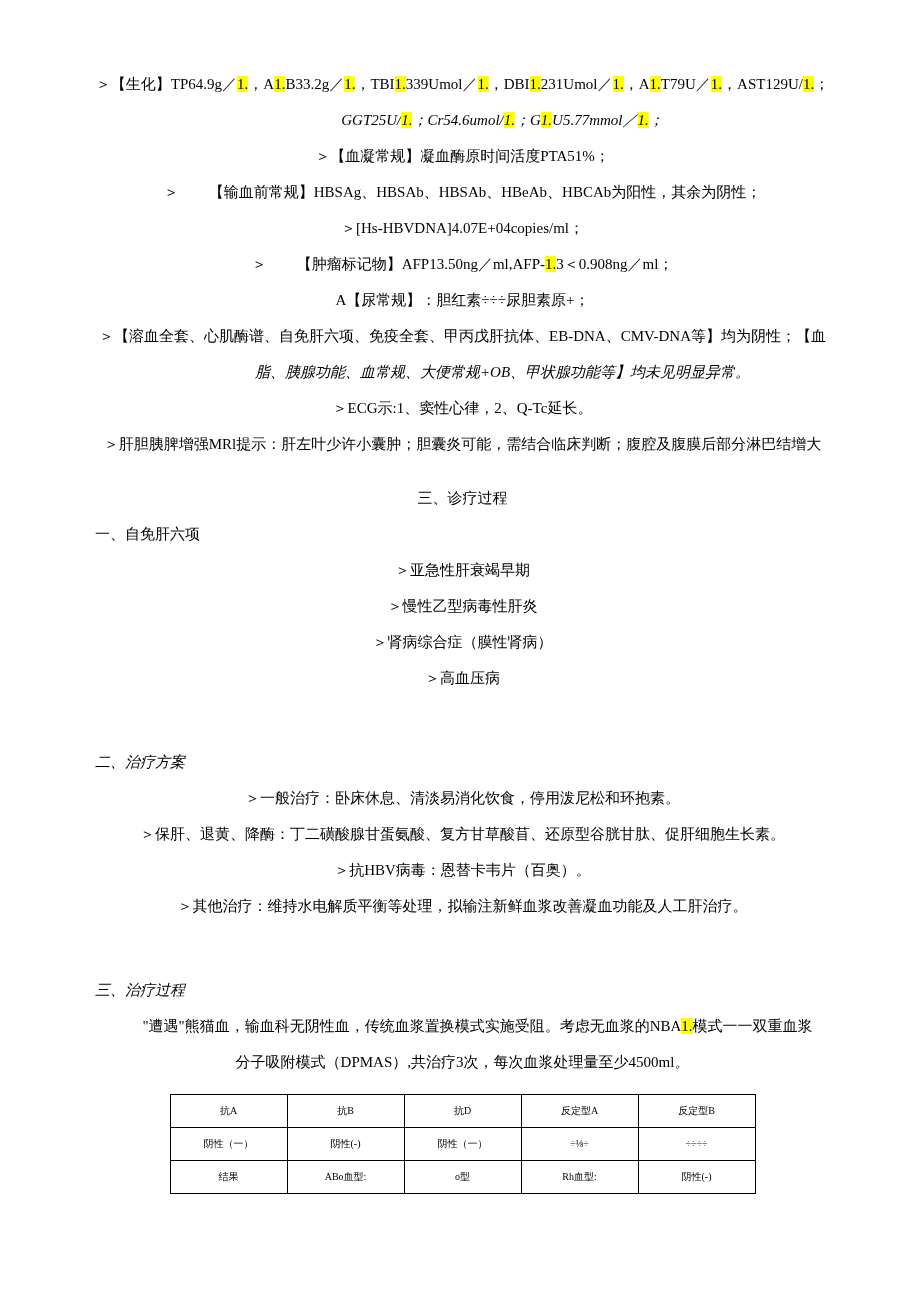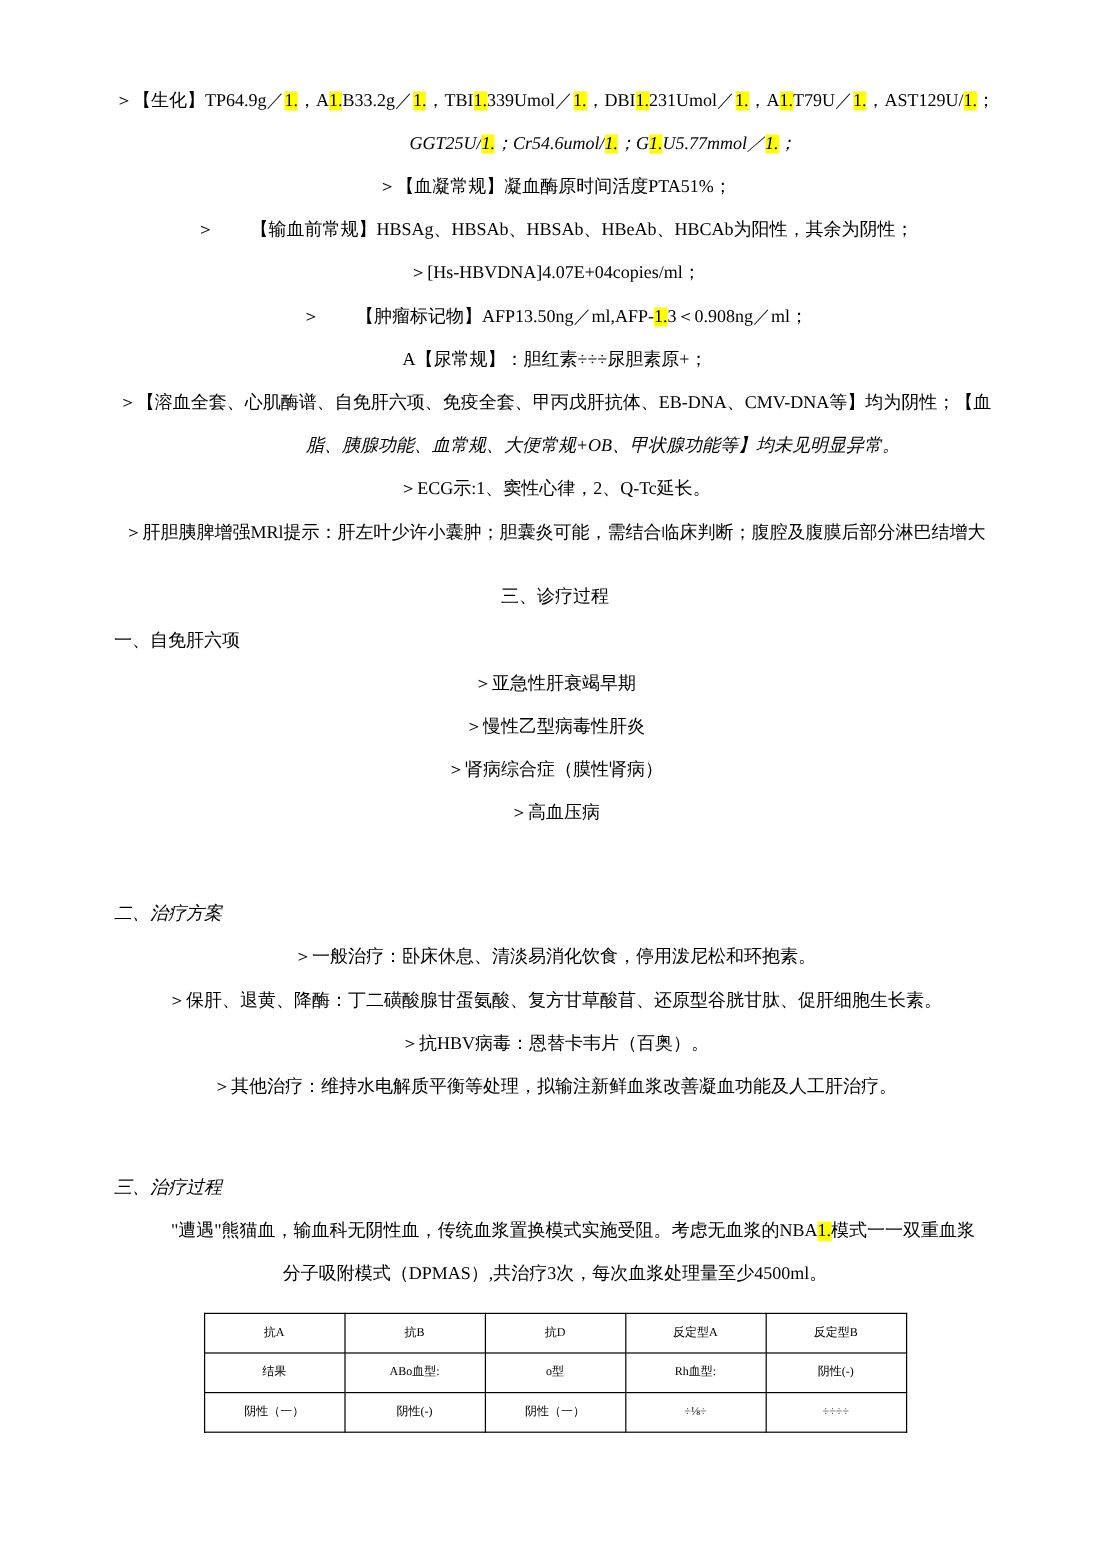--- a/index.html
+++ b/index.html
@@ -95,27 +95,27 @@
 <table>
   <tbody>
       <tr>
     <td>抗A</td>
     <td>抗B</td>
     <td>抗D</td>
     <td>反定型A</td>
     <td>反定型B</td>
   </tr>
   <tr>
+    <td>阴性（一）</td>
+    <td>阴性(-)</td>
+    <td>阴性（一）</td>
+    <td>÷⅛÷</td>
+    <td>÷÷÷÷</td>
+  </tr>
+  <tr>
     <td>结果</td>
     <td>ABo血型:</td>
     <td>o型</td>
     <td>Rh血型:</td>
     <td>阴性(-)</td>
   </tr>
-  <tr>
-    <td>阴性（一）</td>
-    <td>阴性(-)</td>
-    <td>阴性（一）</td>
-    <td>÷⅛÷</td>
-    <td>÷÷÷÷</td>
-  </tr>
 </tbody>
   </table>
 
 </body></html>

